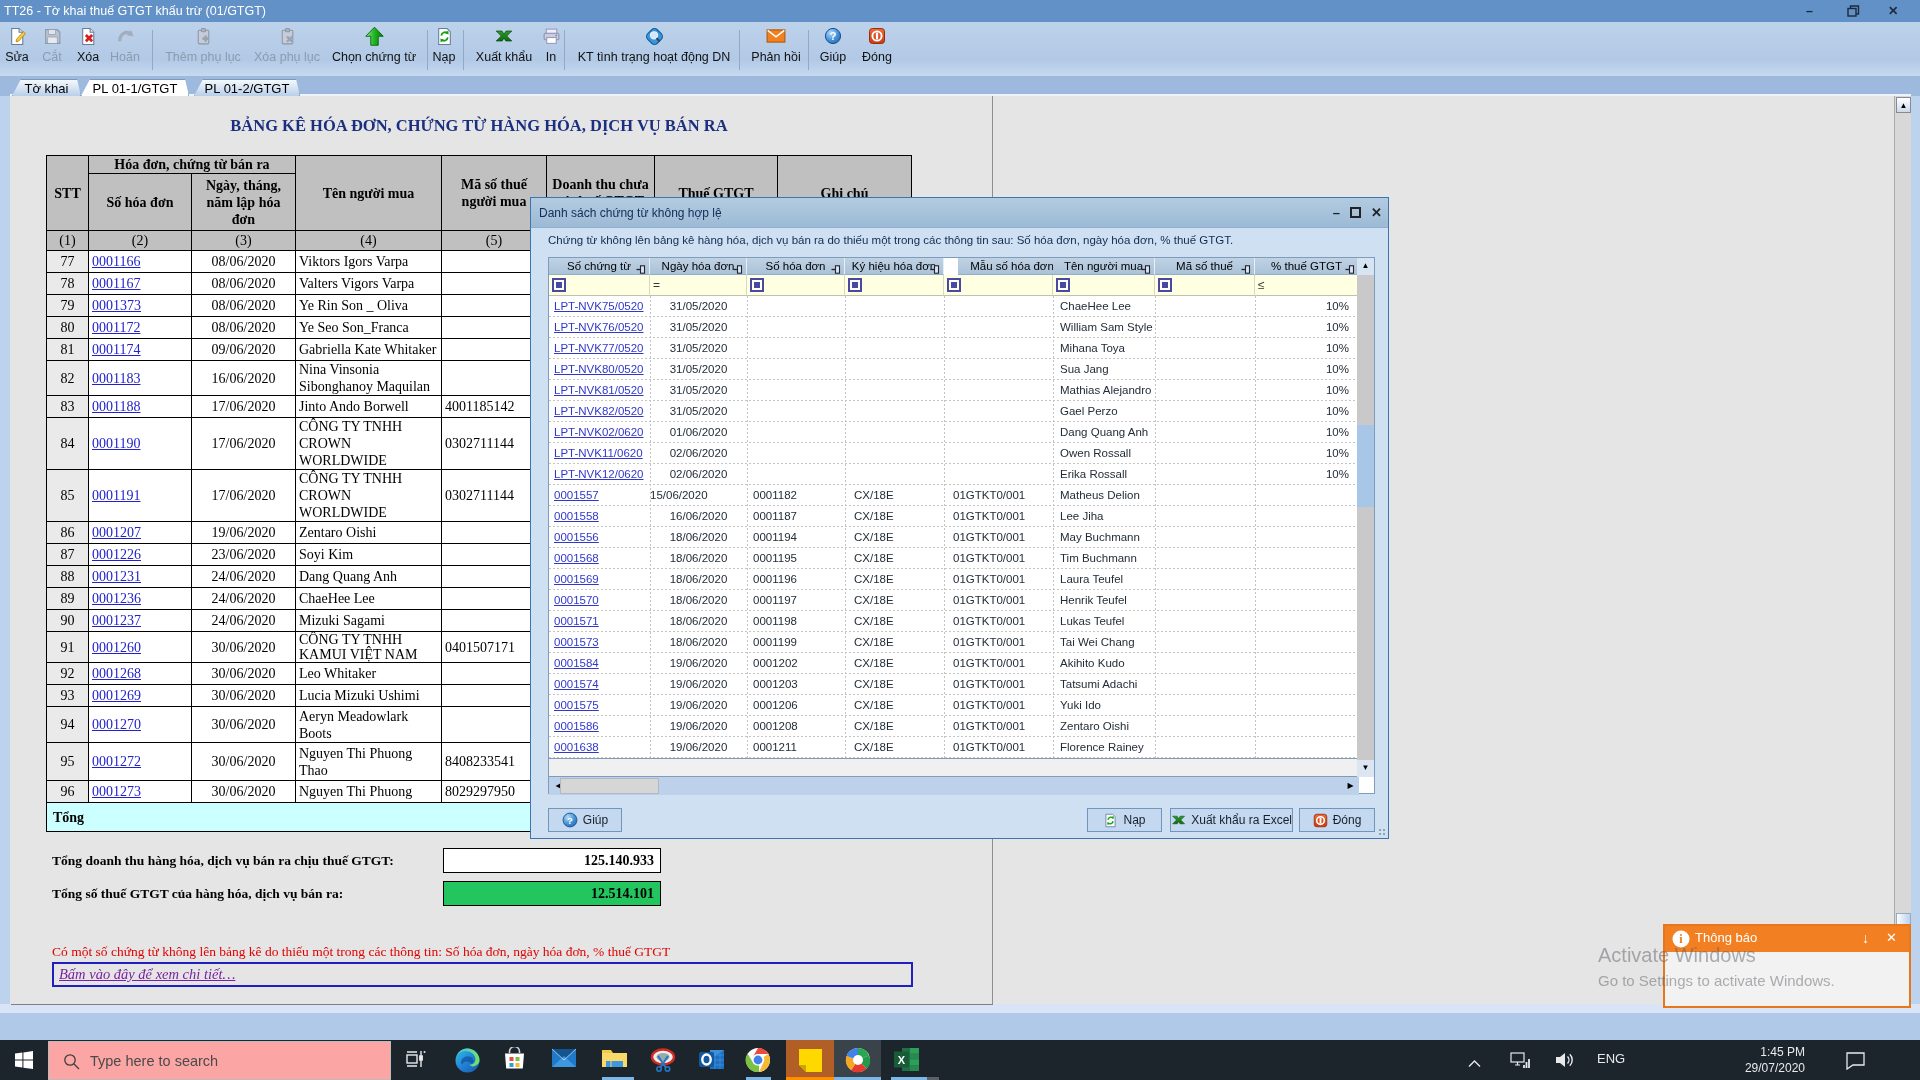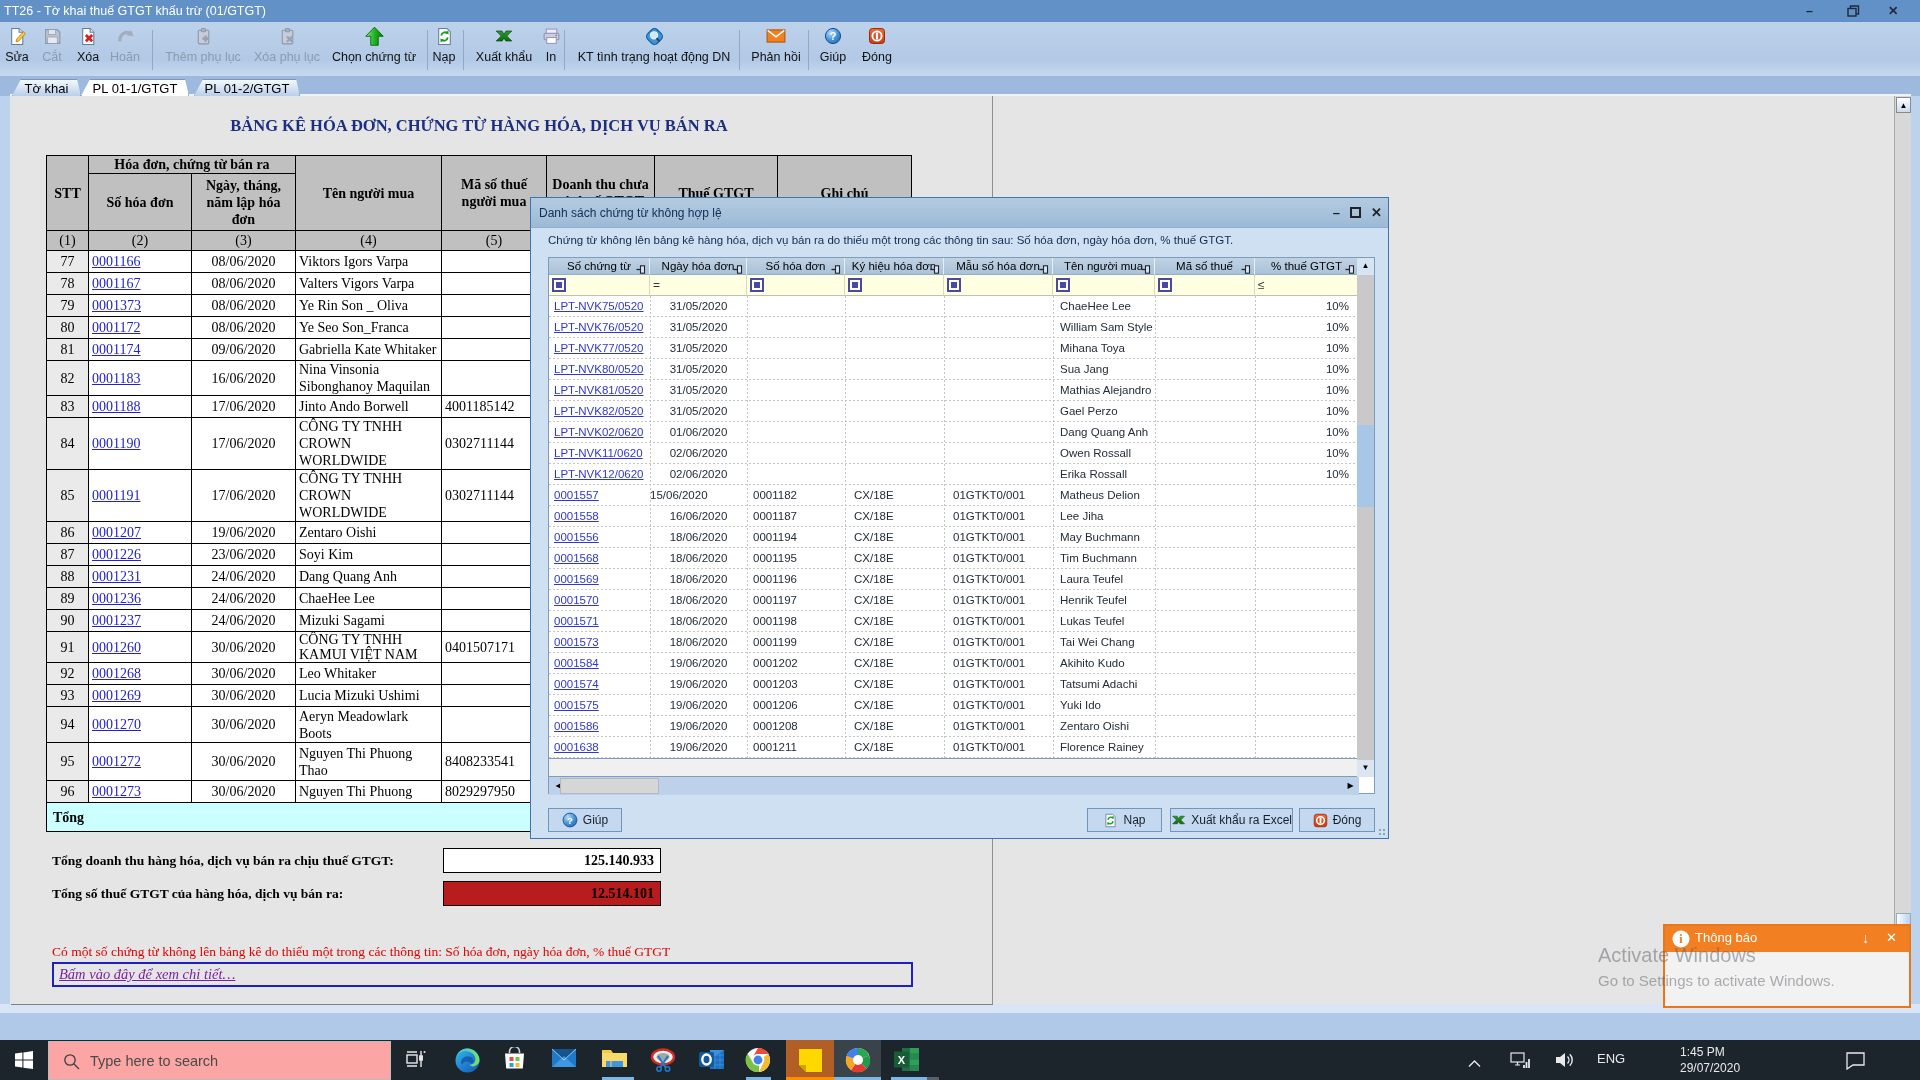--- a/index.html
+++ b/index.html
@@ -51,21 +51,21 @@
 #mtable .stt { background:#eaeaea; text-align:center; }
 #mtable .dt { text-align:center; }
 #mtable a { color:#2222cc; }
 #mtable .tong td { background:#ccffff; border:1px solid #000; }
 
 .serif { font-family:"Liberation Serif",serif; }
 #lab1 { left:52px; top:853px; font-weight:bold; font-size:13.5px; }
 #lab2 { left:52px; top:886px; font-weight:bold; font-size:13.5px; }
 #box1 { left:443px; top:848px; width:218px; height:25px; background:#fff; border:1px solid #000;
   text-align:right; padding-right:6px; font-weight:bold; font-size:14px; line-height:23px; }
-#box2 { left:443px; top:881px; width:218px; height:25px; background:#b91c1c; border:1px solid #000;
+#box2 { left:443px; top:881px; width:218px; height:25px; background:#22c55e; border:1px solid #000;
   text-align:right; padding-right:6px; font-weight:bold; font-size:14px; line-height:23px; }
 #redtext { left:52px; top:944px; font-size:13.5px; color:#e00000; }
 #linkbox { left:52px; top:962px; width:861px; height:25px; border:2px solid #2020c0;
   font-size:14.5px; line-height:21px; padding-left:5px; font-style:italic; }
 #linkbox a { color:#7a1fa2; }
 
 
 #dlg { left:530px; top:197px; width:859px; height:642px; background:#cfe0f3;
   border:1px solid #3b76b0; font-size:12px; }
 #dlgtitle { position:absolute; left:0; top:0; width:100%; height:30px;
@@ -133,21 +133,21 @@
 .start { position:absolute; left:15px; top:11px; }
 #search { position:absolute; left:48px; top:1px; width:343px; height:39px; background:#fca5a5;
   border:1px solid #bbb; }
 #search svg { position:absolute; left:13px; top:10px; }
 #search span { position:absolute; left:41px; top:11px; font-size:14.5px; color:#4a4a4a; }
 .app { position:absolute; top:7px; }
 .appcell { position:absolute; top:0; height:40px; }
 .uline { position:absolute; top:37px; height:3px; background:#7ab8ea; }
 .tray { position:absolute; }
 .clock { position:absolute; left:1680px; top:4px; width:125px; color:#e8eaec; font-size:12px;
-  text-align:left; line-height:16px; }
+  text-align:right; line-height:16px; }
 </style>
 </head>
 <body>
 
 <div id="titlebar" class="abs">TT26 - Tờ khai thuế GTGT khấu trừ (01/GTGT)
   <span style="position:absolute;left:1806px;top:0;color:#1b2b3c;font-weight:bold;">–</span>
 <svg style="position:absolute;left:1847px;top:5px;" width="13" height="12" viewBox="0 0 13 12" fill="none" stroke="#1b2b3c" stroke-width="1.4">
       <path d="M3.5 3V1h8v8h-2.2"></path>
       <rect x="1" y="3.5" width="8" height="7.5"></rect>
     </svg>
@@ -606,21 +606,21 @@
             <rect x="4.5" y="0.8" width="4" height="7.4" fill="#dde6f0" stroke="#223" stroke-width="1.1"></rect>
           </svg></span></div>
       <div class="gh" style="left:198px; width:98px;"><span class="ghl">Số hóa đơn</span><span class="pin"><svg width="11" height="9" viewBox="0 0 11 9">
             <path d="M0.5 4.5h4" stroke="#223" stroke-width="1.3" fill="none"></path>
             <rect x="4.5" y="0.8" width="4" height="7.4" fill="#dde6f0" stroke="#223" stroke-width="1.1"></rect>
           </svg></span></div>
       <div class="gh" style="left:296px; width:99px;"><span class="ghl">Ký hiệu hóa đơn</span><span class="pin"><svg width="11" height="9" viewBox="0 0 11 9">
             <path d="M0.5 4.5h4" stroke="#223" stroke-width="1.3" fill="none"></path>
             <rect x="4.5" y="0.8" width="4" height="7.4" fill="#dde6f0" stroke="#223" stroke-width="1.1"></rect>
           </svg></span></div>
-      <div class="gh" style="left:395px; width:109px;"><span class="ghl">Mẫu số hóa đơn</span><span class="pin"><svg width="11" height="9" viewBox="0 0 11 9">
+      <div class="gh" style="left:409px; width:109px;"><span class="ghl">Mẫu số hóa đơn</span><span class="pin"><svg width="11" height="9" viewBox="0 0 11 9">
             <path d="M0.5 4.5h4" stroke="#223" stroke-width="1.3" fill="none"></path>
             <rect x="4.5" y="0.8" width="4" height="7.4" fill="#dde6f0" stroke="#223" stroke-width="1.1"></rect>
           </svg></span></div>
       <div class="gh" style="left:504px; width:102px;"><span class="ghl">Tên người mua</span><span class="pin"><svg width="11" height="9" viewBox="0 0 11 9">
             <path d="M0.5 4.5h4" stroke="#223" stroke-width="1.3" fill="none"></path>
             <rect x="4.5" y="0.8" width="4" height="7.4" fill="#dde6f0" stroke="#223" stroke-width="1.1"></rect>
           </svg></span></div>
       <div class="gh" style="left:606px; width:100px;"><span class="ghl">Mã số thuế</span><span class="pin"><svg width="11" height="9" viewBox="0 0 11 9">
             <path d="M0.5 4.5h4" stroke="#223" stroke-width="1.3" fill="none"></path>
             <rect x="4.5" y="0.8" width="4" height="7.4" fill="#dde6f0" stroke="#223" stroke-width="1.1"></rect>

